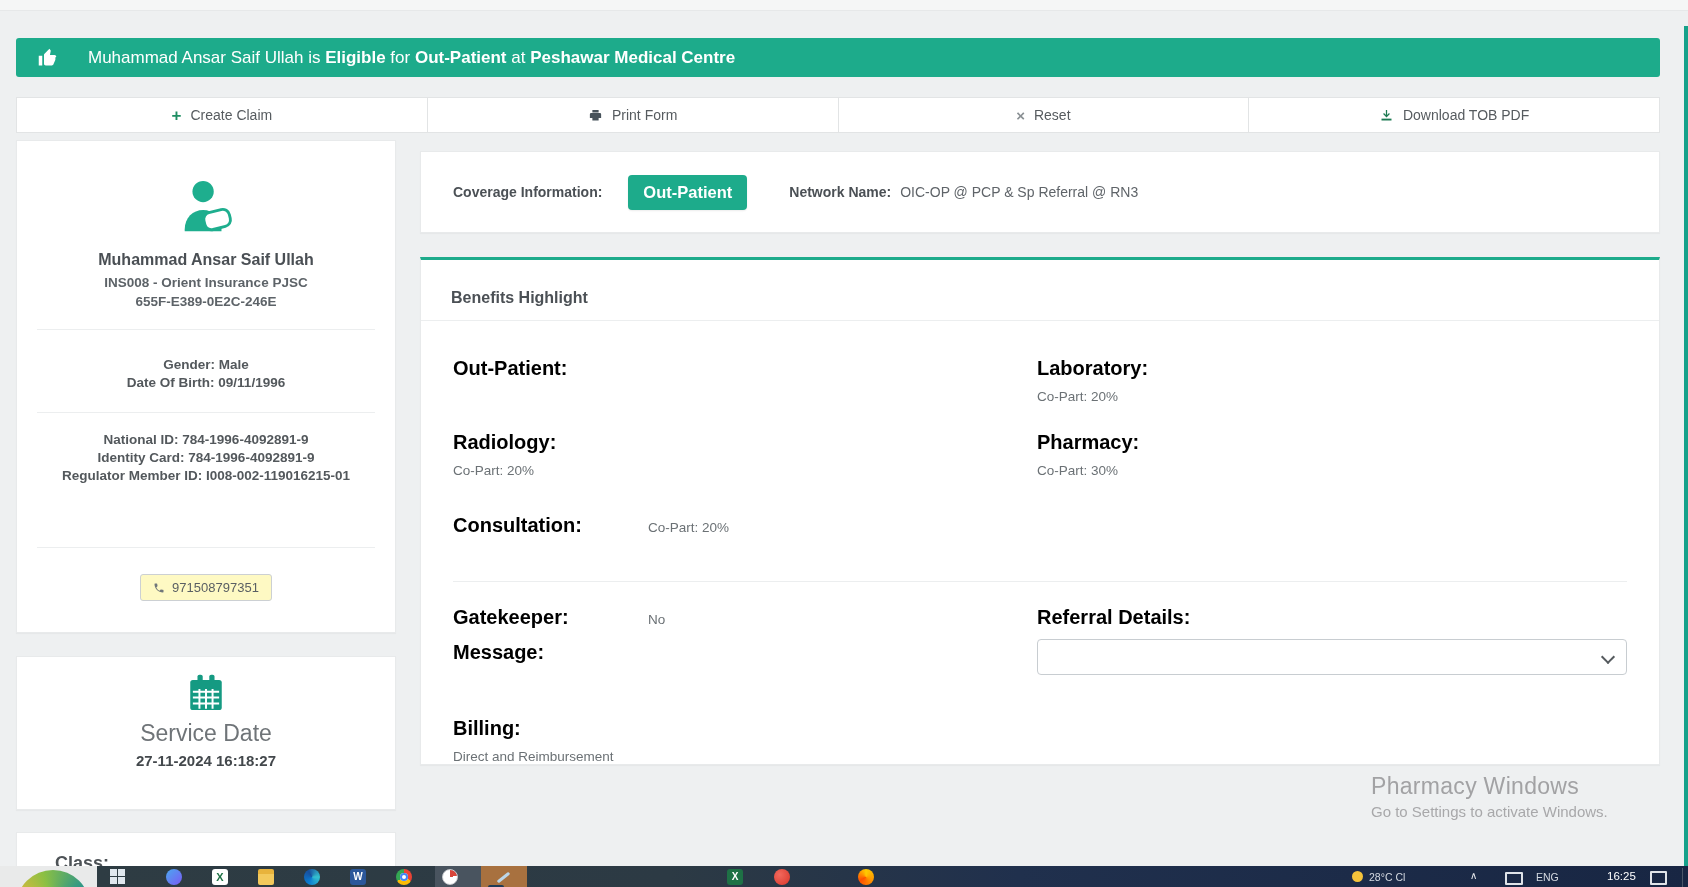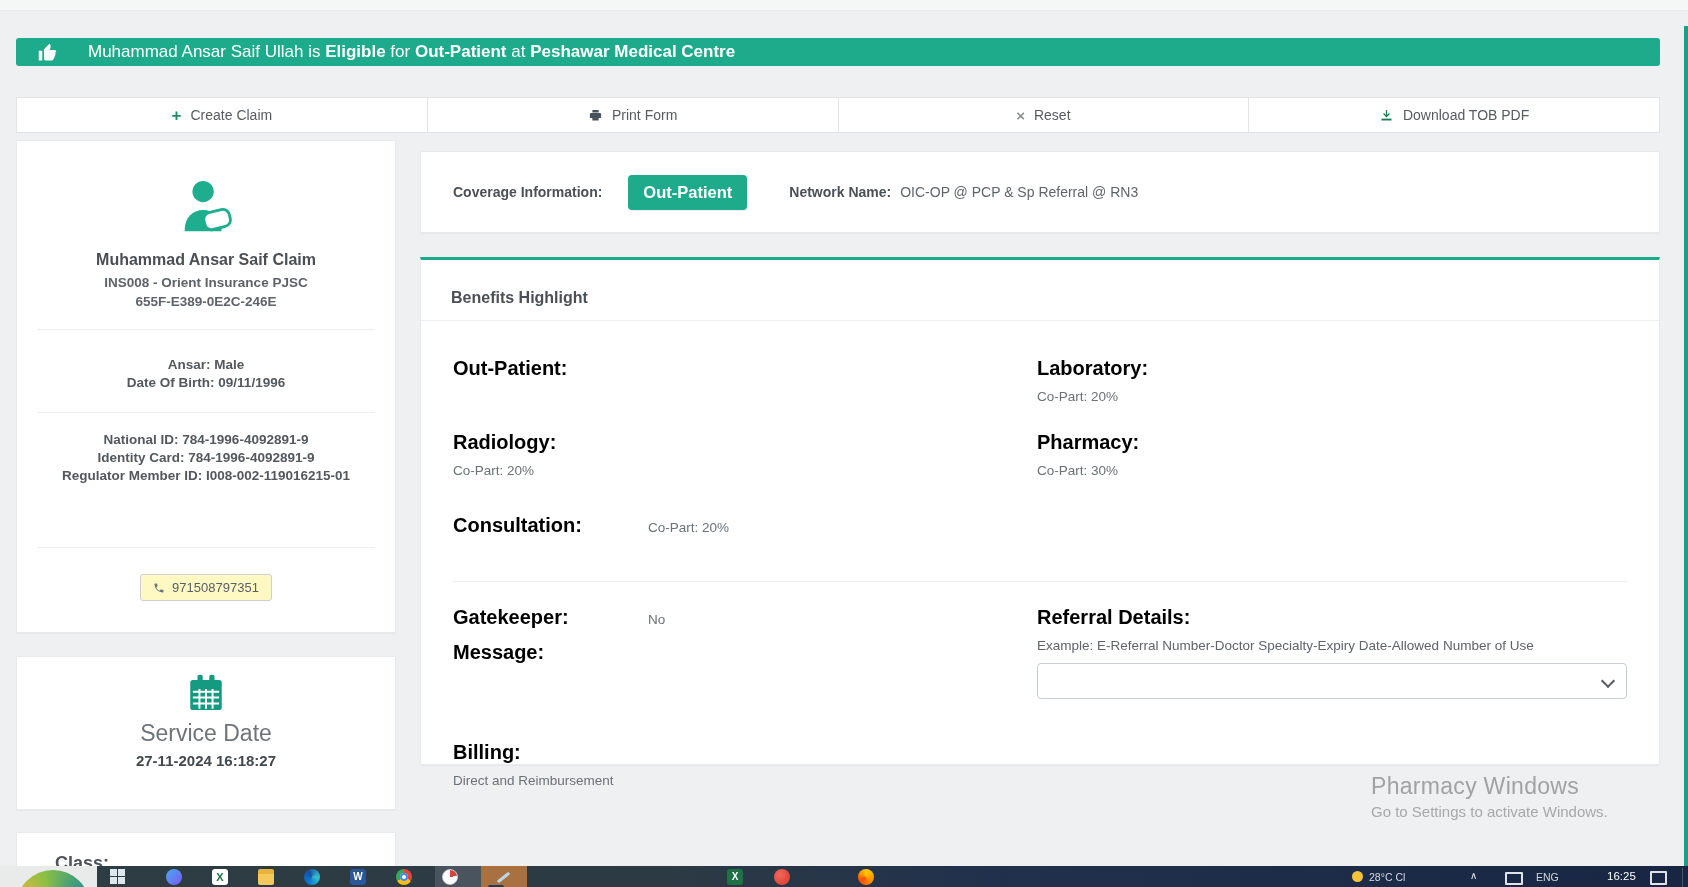--- a/index.html
+++ b/index.html
@@ -8,21 +8,21 @@
     background:#eef0f1;font-family:"Liberation Sans",sans-serif;
     -webkit-font-smoothing:antialiased;
   }
   .abs{position:absolute;}
   
   .topstrip{top:0;left:0;width:1688px;height:10px;background:#f5f6f6;border-bottom:1px solid #e6e8e9;}
   
   .edge-strip{top:26px;right:0;width:4px;height:840px;background:#16a18a;}
   
   .banner{
-    left:16px;top:38px;width:1644px;height:28px;background:#1dab8b;border-radius:3px;
+    left:16px;top:38px;width:1644px;height:39px;background:#1dab8b;border-radius:3px;
     display:flex;align-items:center;color:#fff;font-size:17px;
   }
   .banner .thumb{margin-left:21px;width:21px;height:21px;flex:0 0 auto;}
   .banner-text{margin-left:30px;white-space:nowrap;}
   .banner-text b{font-weight:700;}
   
   .toolbar{
     left:16px;top:97px;width:1642px;height:34px;background:#fff;
     border:1px solid #e2e4e5;display:flex;
   }
@@ -174,26 +174,26 @@
     <span>Download TOB PDF</span>
   </div>
 </div>
 
 <div class="abs card profile-card">
   <svg class="person inline-svg" width="62" height="60" viewBox="0 0 64 62">
     <circle cx="29" cy="13" r="11" fill="#1eae8e"></circle>
     <path d="M10 52c0-12 8.5-20 19-20s19 8 19 20v2H10z" fill="#1eae8e"></path>
     <rect x="30" y="33" width="27" height="18" rx="7" fill="#ffffff" stroke="#1eae8e" stroke-width="3" transform="rotate(-14 43 42)"></rect>
   </svg>
-  <div class="p-name">Muhammad Ansar Saif Claim</div>
+  <div class="p-name">Muhammad Ansar Saif Ullah</div>
   <div class="p-sub">INS008 - Orient Insurance PJSC</div>
   <div class="p-sub2">655F-E389-0E2C-246E</div>
   <hr class="pc-hr">
   <div class="kv-block1">
-    <div class="kv"><span>Ansar:</span> <span>Male</span></div>
+    <div class="kv"><span>Gender:</span> <span>Male</span></div>
     <div class="kv"><span>Date Of Birth:</span> <span>09/11/1996</span></div>
   </div>
   <hr class="pc-hr">
   <div class="kv-block2">
     <div class="kv"><span>National ID:</span> <span>784-1996-4092891-9</span></div>
     <div class="kv"><span>Identity Card:</span> <span>784-1996-4092891-9</span></div>
     <div class="kv"><span>Regulator Member ID:</span> <span>I008-002-119016215-01</span></div>
   </div>
   <hr class="pc-hr" style="margin-top:62px;">
   <div class="phone-chip">
@@ -262,21 +262,20 @@
     <div class="bgrid bottom-grid">
       <div>
         <div class="inline-row">
           <div class="b-label">Gatekeeper:</div>
           <div class="inline-val">No</div>
         </div>
         <div class="b-label msg-label">Message:</div>
       </div>
       <div>
         <div class="b-label">Referral Details:</div>
-        <div class="ref-example">Example: E-Referral Number-Doctor Specialty-Expiry Date-Allowed Number of Use</div>
         <div class="ref-select">
           <span class="chev"></span>
         </div>
       </div>
     </div>
     <div class="billing-block">
       <div class="b-label">Billing:</div>
       <div class="b-value">Direct and Reimbursement</div>
     </div>
   </div>

